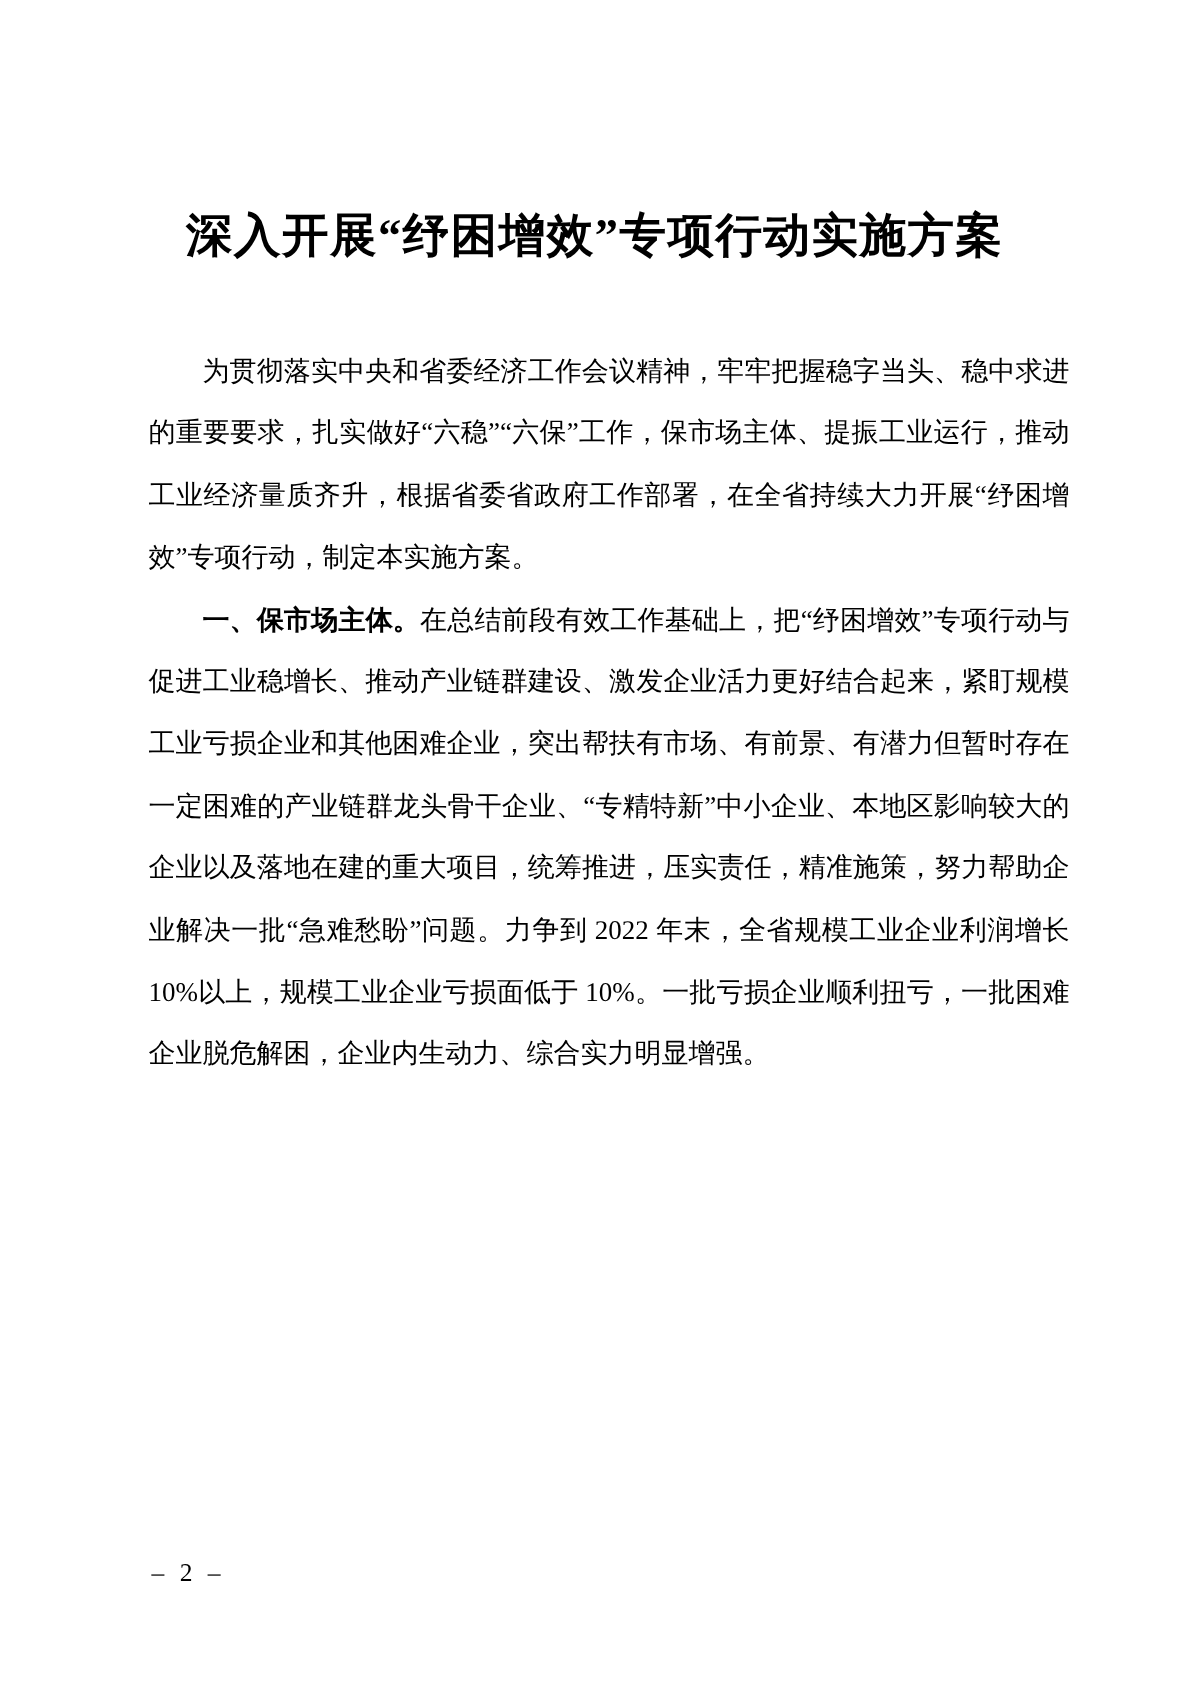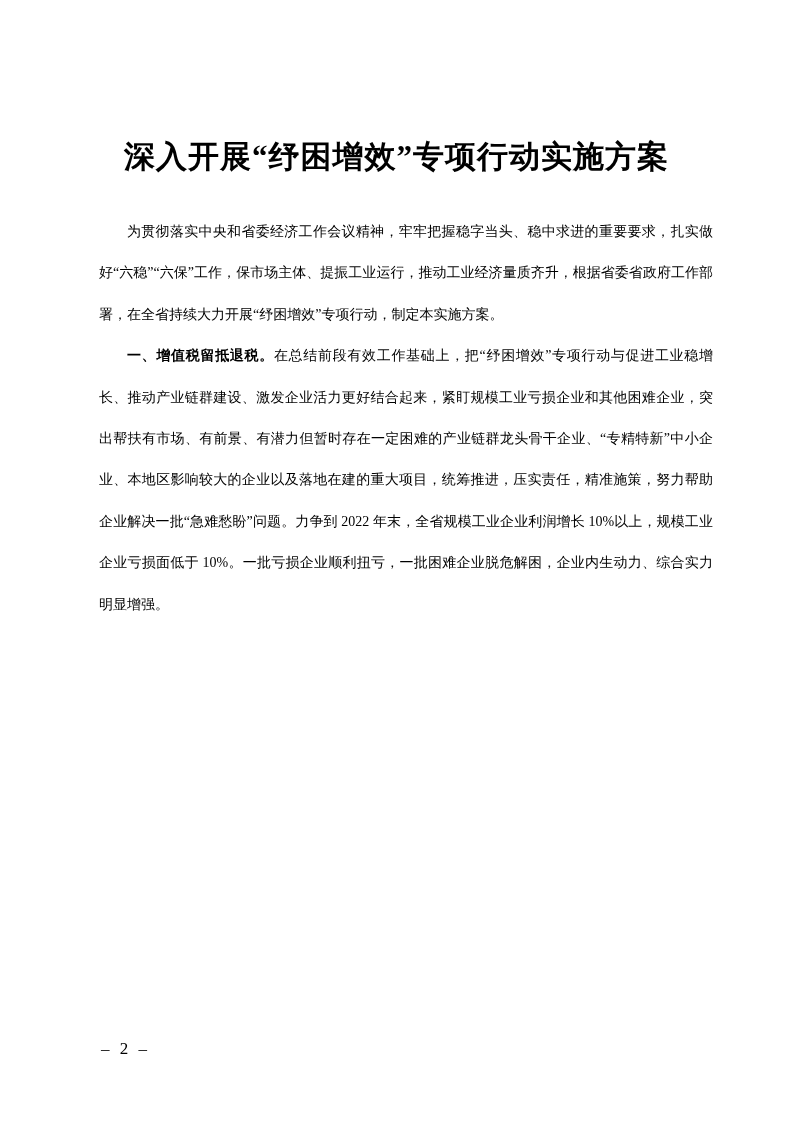--- a/index.html
+++ b/index.html
@@ -24,24 +24,24 @@
     margin: 0;
     text-align: center;
     font-size: 31px;
     line-height: 42px;
     font-weight: 700;
     letter-spacing: 1px;
     font-family: "Liberation Serif", "DejaVu Serif", serif;
   }
   .doc-body {
     position: absolute;
-    top: 211px;
+    top: 227px;
     left: 99px;
     width: 614px;
-    font-size: 14px;
+    font-size: 18px;
     line-height: 41.4px;
     text-align: justify;
     text-justify: inter-ideograph;
   }
   .para {
     margin: 0;
     padding: 0;
     text-indent: 2em;
   }
   .para-lead {
@@ -60,20 +60,20 @@
 <body>
 
 <div class="page">
 
   <h1 class="doc-title">深入开展“纾困增效”专项行动实施方案</h1>
 
   <div class="doc-body">
 
     <p class="para"><span class="para-lead"></span><span>为贯彻落实中央和省委经济工作会议精神，牢牢把握稳字当头、稳中求进的重要要求，扎实做好“六稳”“六保”工作，保市场主体、提振工业运行，推动工业经济量质齐升，根据省委省政府工作部署，在全省持续大力开展“纾困增效”专项行动，制定本实施方案。</span></p>
 
-    <p class="para"><span class="para-lead">一、增值税留抵退税。</span><span>在总结前段有效工作基础上，把“纾困增效”专项行动与促进工业稳增长、推动产业链群建设、激发企业活力更好结合起来，紧盯规模工业亏损企业和其他困难企业，突出帮扶有市场、有前景、有潜力但暂时存在一定困难的产业链群龙头骨干企业、“专精特新”中小企业、本地区影响较大的企业以及落地在建的重大项目，统筹推进，压实责任，精准施策，努力帮助企业解决一批“急难愁盼”问题。力争到 2022 年末，全省规模工业企业利润增长 10%以上，规模工业企业亏损面低于 10%。一批亏损企业顺利扭亏，一批困难企业脱危解困，企业内生动力、综合实力明显增强。</span></p>
+    <p class="para"><span class="para-lead">一、保市场主体。</span><span>在总结前段有效工作基础上，把“纾困增效”专项行动与促进工业稳增长、推动产业链群建设、激发企业活力更好结合起来，紧盯规模工业亏损企业和其他困难企业，突出帮扶有市场、有前景、有潜力但暂时存在一定困难的产业链群龙头骨干企业、“专精特新”中小企业、本地区影响较大的企业以及落地在建的重大项目，统筹推进，压实责任，精准施策，努力帮助企业解决一批“急难愁盼”问题。力争到 2022 年末，全省规模工业企业利润增长 10%以上，规模工业企业亏损面低于 10%。一批亏损企业顺利扭亏，一批困难企业脱危解困，企业内生动力、综合实力明显增强。</span></p>
 
 
   </div>
 
   <div class="page-number">– 2 –</div>
 
 </div>
 
 </body></html>

